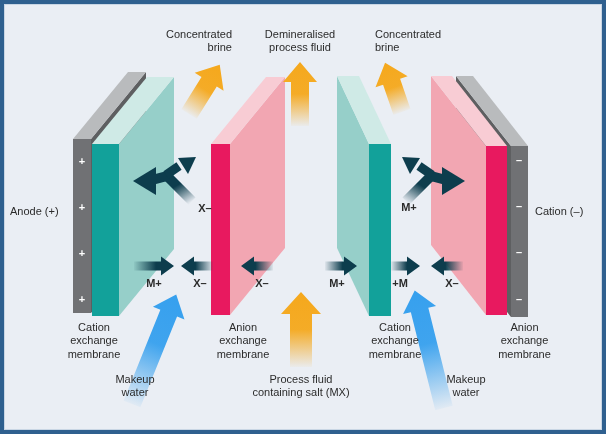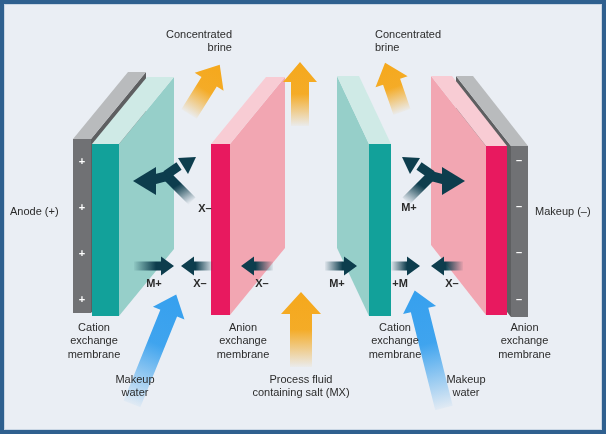--- a/index.html
+++ b/index.html
@@ -143,25 +143,27 @@
     <g>
       <path d="M402,197 L427,172 L442,176" fill="none" stroke="url(#gBentR)" stroke-width="10"></path>
       <polygon points="461,177 438,163 438,191" style="fill:var(--ion_dark)"></polygon>
       <path d="M428,171 L415,162" fill="none" stroke="var(--ion_dark)" stroke-width="9"></path>
       <polygon points="398,153 416,154 406,170" style="fill:var(--ion_dark)"></polygon>
     </g>
   </svg>
 
   <div class="lbl right" style="left:128px;top:24px;width:100px;">Concentrated
 brine</div>
+  <div class="lbl center" style="left:246px;top:24px;width:100px;">Demineralised
+process fluid</div>
   <div class="lbl" style="left:371px;top:24px;width:110px;">Concentrated
 brine</div>
 
   <div class="lbl" style="left:6px;top:201px;">Anode (+)</div>
-  <div class="lbl" style="left:531px;top:201px;">Makeup (–)</div>
+  <div class="lbl" style="left:531px;top:201px;">Cation (–)</div>
 
   <div class="lbl center" style="left:50px;top:317px;width:80px;">Cation
 exchange
 membrane</div>
   <div class="lbl center" style="left:199px;top:317px;width:80px;">Anion
 exchange
 membrane</div>
   <div class="lbl center" style="left:351px;top:317px;width:80px;">Cation
 exchange
 membrane</div>

